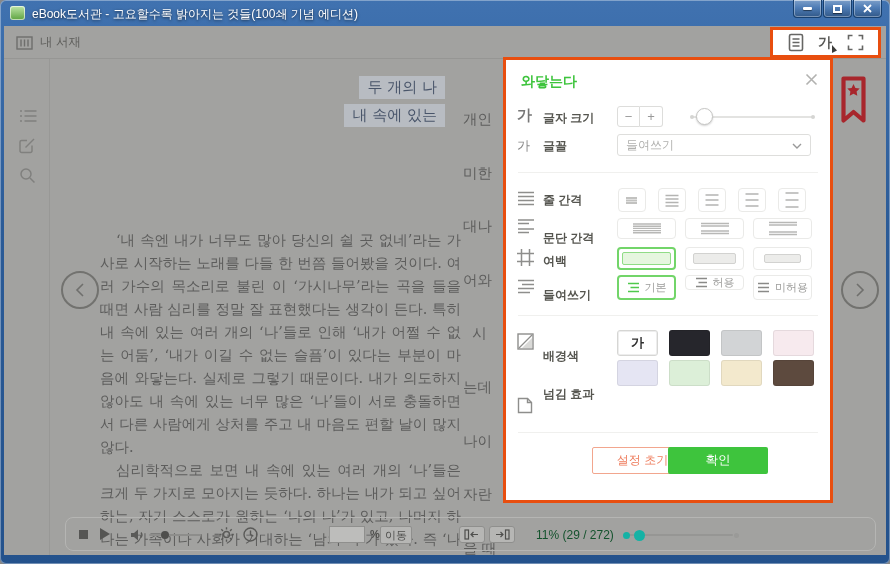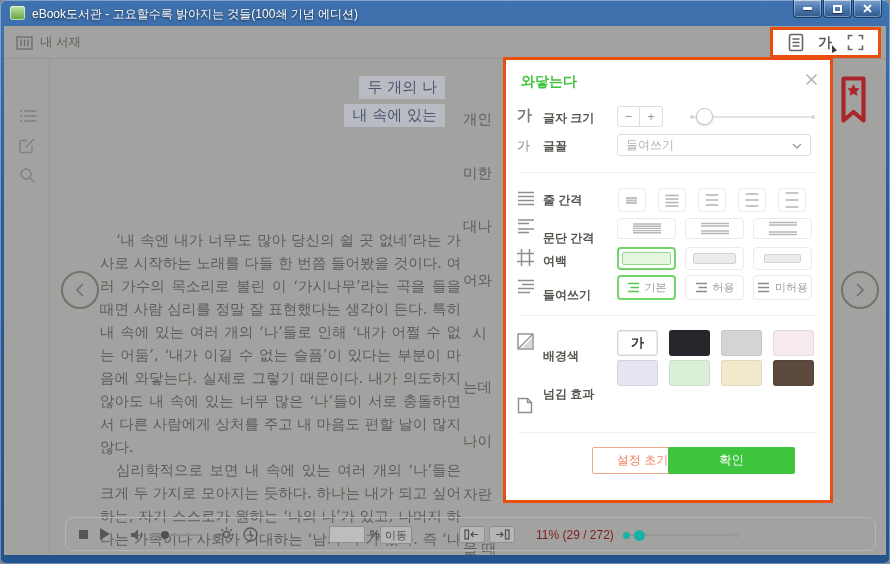--- a/index.html
+++ b/index.html
@@ -52,21 +52,21 @@
   .play-ic { left:34px; top:10px; width:0; height:0; border-left:10px solid #565654;
              border-top:6px solid transparent; border-bottom:6px solid transparent; cursor:pointer; }
   .vol-line { left:83px; top:16px; width:52px; height:2px; background:#8d8d8b; border-radius:2px; }
   .vol-knob { left:95px; top:13px; width:8px; height:8px; border-radius:50%; background:#4f4f4d; cursor:pointer; }
   .page-input { left:263px; top:8px; width:36px; height:17px; background:#bdbdbb; border:1px solid #8f8f8d; font-size:11px; padding:0 3px; color:#333; }
   .pct { left:304px; top:10px; font-size:11px; color:#4f4f4d; font-weight:bold; }
   .goto-btn { left:314px; top:8px; width:32px; height:18px; border:1px solid #8f8f8d; background:#b6b6b4;
               color:#4f4f4d; font-size:11px; line-height:16px; text-align:center; border-radius:2px; cursor:pointer; }
   .jump-btn { top:8px; width:26px; height:17px; border:1px solid #8f8f8d; border-radius:3px; background:#b6b6b4;
               display:flex; align-items:center; justify-content:center; cursor:pointer; }
-  .progress-text { left:470px; top:10px; font-size:12px; color:#7f1d1d; }
+  .progress-text { left:470px; top:10px; font-size:12px; color:#14532d; }
   .pslider { left:557px; top:12px; width:116px; height:10px; }
   .ps-line { position:absolute; left:6px; top:4px; width:104px; height:2px; background:#969694; border-radius:2px; }
   .ps-dot1 { position:absolute; left:0; top:2px; width:7px; height:7px; border-radius:50%; background:#15b2a5; }
   .ps-knob { position:absolute; left:11px; top:0; width:11px; height:11px; border-radius:50%; background:#15b2a5; cursor:pointer; }
   .ps-end { position:absolute; right:0; top:3px; width:5px; height:5px; border-radius:50%; background:#9a9a98; }
   
   .dialog { position:absolute; left:503px; top:57px; width:330px; height:446px; background:#fff;
             border:3px solid #e84e0f; z-index:20; }
   .dlg-title { position:absolute; left:15px; top:13px; font-size:14px; font-weight:bold; color:#3ec43d; }
   .dlg-close { position:absolute; right:12px; top:13px; cursor:pointer; }
@@ -94,21 +94,21 @@
   .opt-sel { border:2px solid #72d569; }
   .margin-inner { border:1px solid #d2d2d0; background:#ececea; border-radius:2px; }
   .margin-inner.sel { border:1px solid #90dc86; background:#e6f6df; }
   .indent-btn { gap:5px; font-size:11px; color:#9b9b99; }
   .swatch { position:absolute; width:41px; height:26px; border-radius:3px; box-shadow:inset 0 0 0 1px rgba(0,0,0,.07);
             display:flex; align-items:center; justify-content:center; cursor:pointer; }
   .swatch-ga { font-size:13px; color:#2c2c2c; font-weight:bold; }
   .btn-reset { position:absolute; left:48px; top:387px; width:113px; height:27px; background:#fff;
                border:1px solid #f2a68e; border-radius:2px; color:#ee7c5c; font-size:12px; cursor:pointer;
                display:flex; align-items:center; justify-content:center;margin-left:38px; }
-  .btn-confirm { position:absolute; left:162px; top:387px; width:127px; height:27px; background:#3ec43d;
+  .btn-confirm { position:absolute; left:162px; top:387px; width:100px; height:27px; background:#3ec43d;
                  border:none; border-radius:2px; color:#fff; font-size:12.5px; cursor:pointer;
                  display:flex; align-items:center; justify-content:center; }
 </style>
 </head>
 <body>
 
 <div class="window">
 
   <div class="titlebar">
     <div class="app-icon"></div>
@@ -369,21 +369,21 @@
     <svg class="row-icon" style="top:219px" width="18" height="15">
         <path d="M1 1.5h16M5 5.5h12M1 9.5h16M1 13.5h12" stroke="#8e8e8c" stroke-width="1.6"></path>
       </svg>
     <div class="row-label" style="top:227px">들여쓰기</div>
     <div class="opt-btn indent-btn opt-sel" style="left:111px;top:215px;width:59px;height:25px">
       <svg width="13" height="11">
           <path d="M1 1.5h11M3.5 5.5h8.5M1 9.5h11" stroke="#4fc94d" stroke-width="1.5"></path>
         </svg>
       <span>기본</span>
     </div>
-    <div class="opt-btn indent-btn" style="left:179px;top:215px;width:59px;height:25px">
+    <div class="opt-btn indent-btn" style="left:179px;top:215px;width:59px;height:15px">
       <svg width="13" height="11">
           <path d="M1 1.5h11M3.5 5.5h8.5M1 9.5h11" stroke="#8a8a88" stroke-width="1.5"></path>
         </svg>
       <span>허용</span>
     </div>
     <div class="opt-btn indent-btn" style="left:247px;top:215px;width:59px;height:25px">
       <svg width="13" height="11">
           <path d="M1 1.5h11M1 5.5h11M1 9.5h11" stroke="#8a8a88" stroke-width="1.5"></path>
         </svg>
       <span>미허용</span>

